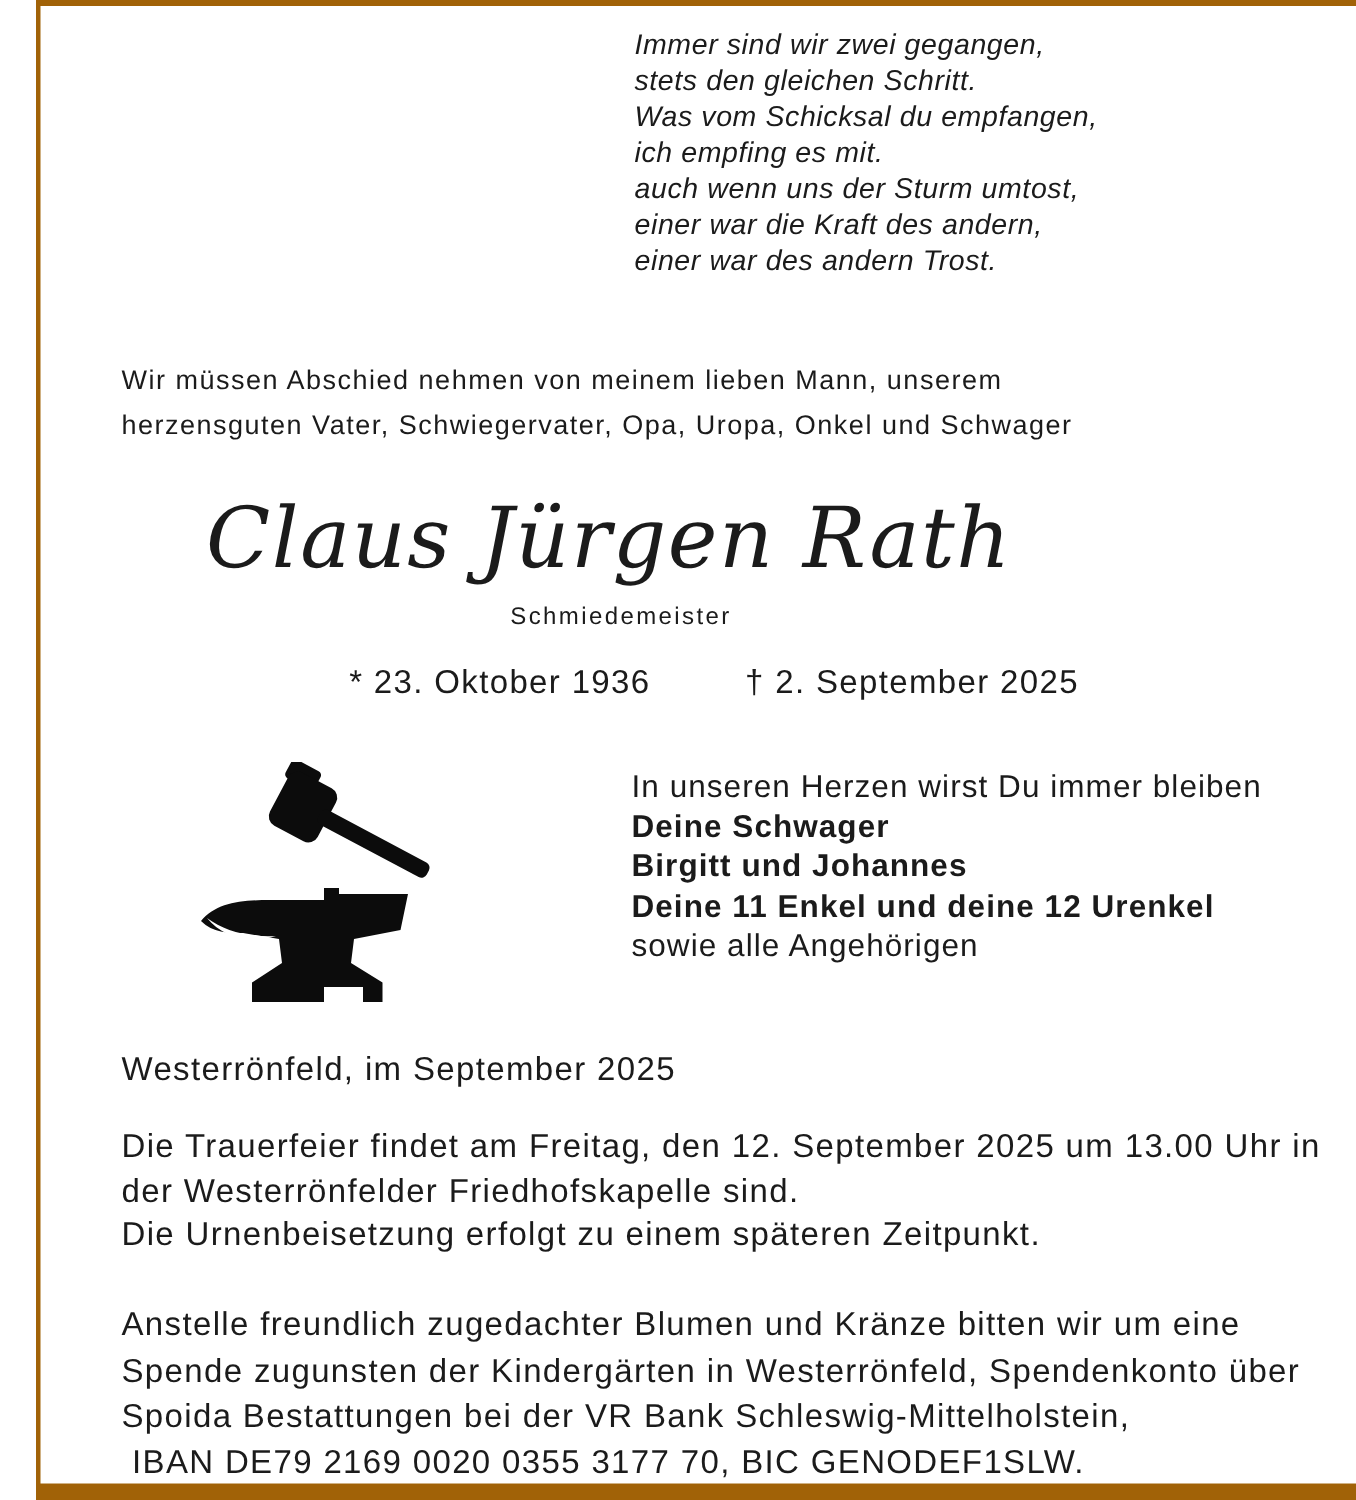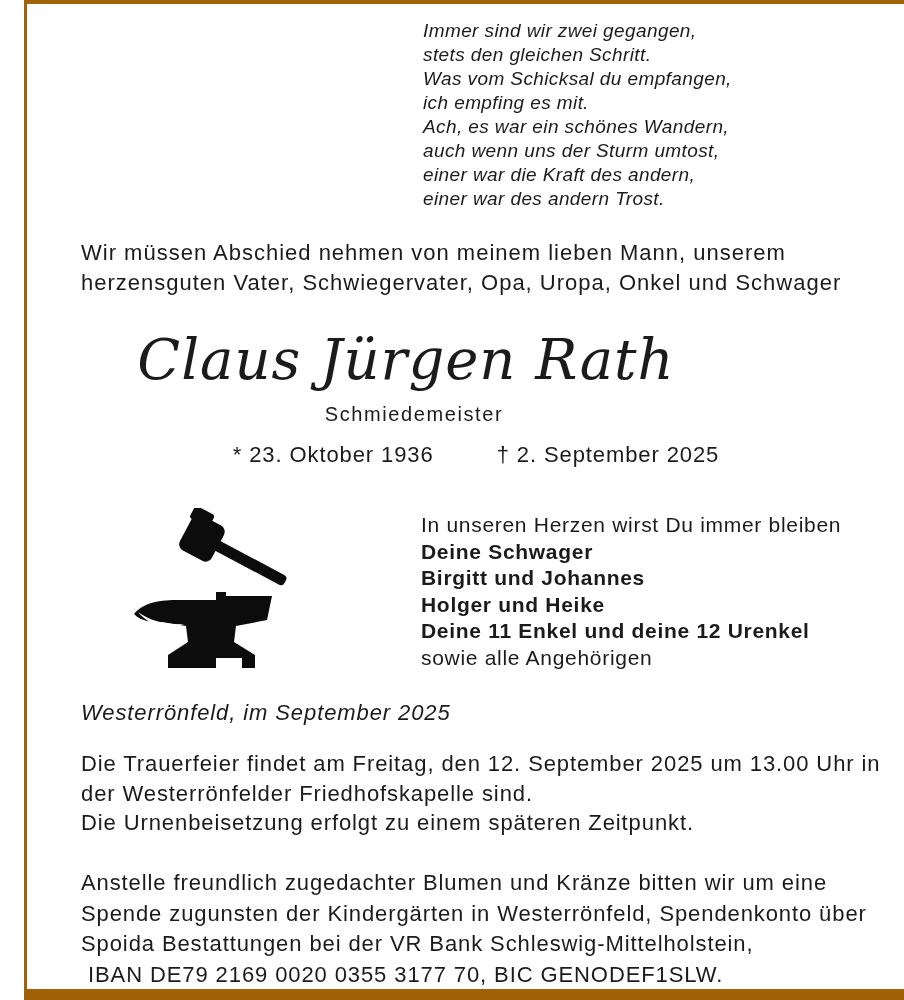--- a/index.html
+++ b/index.html
@@ -25,40 +25,40 @@
 
   .poem {
     left: 399px; top: 19px;
     font-style: italic;
     font-size: 19px;
     line-height: 24px;
     letter-spacing: 0.4px;
   }
   .intro {
     left: 57px; top: 238px;
-    font-size: 22px;
+    font-size: 18px;
     line-height: 30px;
     letter-spacing: 1px;
   }
   .name {
     left: 0; top: 327px;
     width: 764px;
     margin: 0;
     text-align: center;
     font-family: "DejaVu Serif", serif;
     font-style: italic;
     font-weight: 400;
     font-size: 56px;
     letter-spacing: 1px;
   }
   .profession {
     left: 0; top: 403px;
     width: 780px;
     text-align: center;
-    font-size: 20px;
+    font-size: 16px;
     letter-spacing: 1.6px;
   }
   .dates {
     left: 0; top: 442px;
     width: 904px;
     display: flex;
     justify-content: center;
     gap: 63px;
     font-size: 22px;
     letter-spacing: 0.9px;
@@ -71,21 +71,20 @@
     left: 397px; top: 512px;
     font-size: 21px;
     line-height: 26.5px;
     letter-spacing: 0.7px;
   }
   .bold { font-weight: 700; }
   .place-line {
     left: 57px; top: 700px;
     font-size: 22px;
     letter-spacing: 0.9px;
-    font-style: italic;
   }
   .funeral {
     left: 57px; top: 749px;
     font-size: 22px;
     line-height: 29.5px;
     letter-spacing: 0.9px;
   }
   .coffee {
     left: 57px; top: 838px;
     font-size: 22px;
@@ -104,21 +103,20 @@
 <body>
 
 <div class="stage">
   <div class="paper"></div>
 
   <div class="abs poem">
     <div class="line">Immer sind wir zwei gegangen,</div>
     <div class="line">stets den gleichen Schritt.</div>
     <div class="line">Was vom Schicksal du empfangen,</div>
     <div class="line">ich empfing es mit.</div>
-    <div class="line">Ach, es war ein schönes Wandern,</div>
     <div class="line">auch wenn uns der Sturm umtost,</div>
     <div class="line">einer war die Kraft des andern,</div>
     <div class="line">einer war des andern Trost.</div>
   </div>
 
   <div class="abs intro">
     <div class="line">Wir müssen Abschied nehmen von meinem lieben Mann, unserem</div>
     <div class="line">herzensguten Vater, Schwiegervater, Opa, Uropa, Onkel und Schwager</div>
   </div>
 
@@ -159,21 +157,20 @@
       </g>
 
       <path d="M18,104 C30,113 46,117 64,116 C44,122 28,116 18,104 Z" fill="#ffffff"></path>
     </svg>
   </div>
 
   <div class="abs mourners">
     <div class="line">In unseren Herzen wirst Du immer bleiben</div>
     <div class="line bold">Deine Schwager</div>
     <div class="line bold">Birgitt und Johannes</div>
-    <div class="line bold">Holger und Heike</div>
     <div class="line bold">Deine 11 Enkel und deine 12 Urenkel</div>
     <div class="line">sowie alle Angehörigen</div>
   </div>
 
   <div class="abs place-line line">Westerrönfeld, im September 2025</div>
 
   <div class="abs funeral">
     <div class="line">Die Trauerfeier findet am Freitag, den 12. September 2025 um 13.00 Uhr in</div>
     <div class="line">der Westerrönfelder Friedhofskapelle sind.</div>
     <div class="line">Die Urnenbeisetzung erfolgt zu einem späteren Zeitpunkt.</div>

